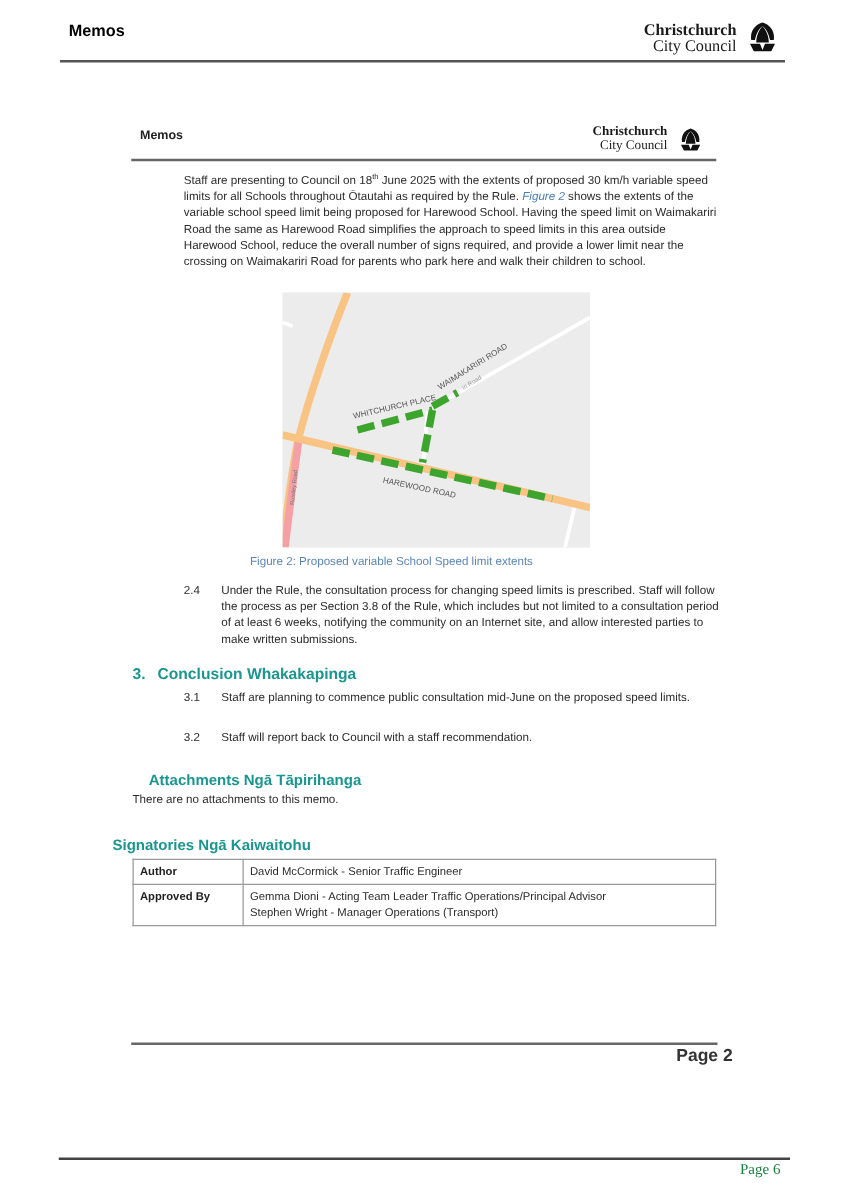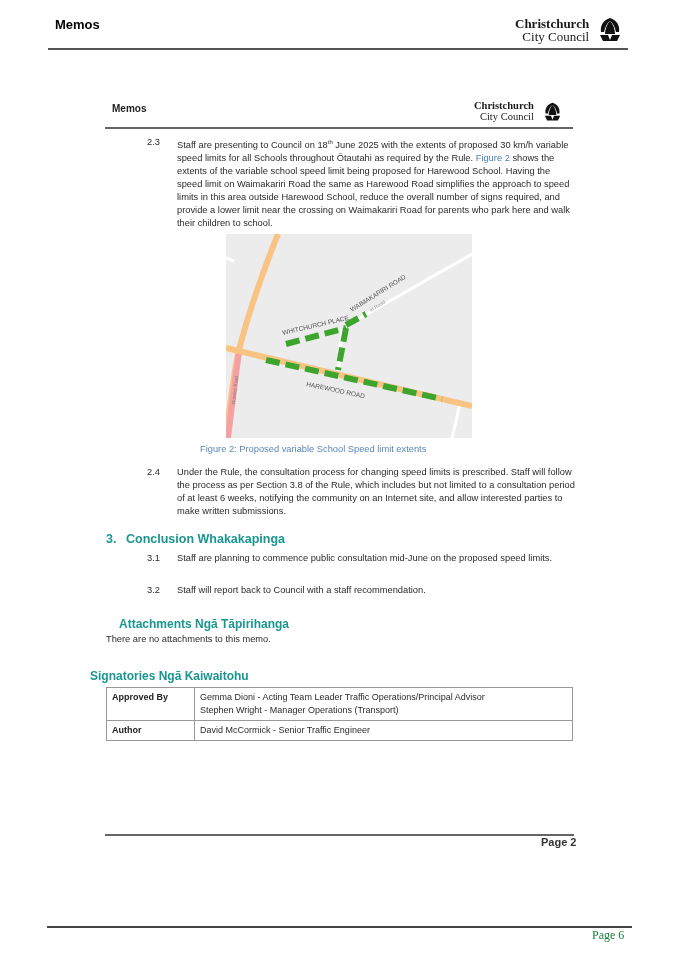--- a/index.html
+++ b/index.html
@@ -8,27 +8,27 @@
   .outer-title { left:55px; top:17px; font-size:13px; font-weight:bold; color:#000; }
   .logo { text-align:right; line-height:1; font-family:"Liberation Serif", serif; }
   .logo .l1 { font-weight:bold; font-size:13px; color:#1a1a1a; }
   .logo .l2 { font-size:13px; color:#1a1a1a; }
   .logo-wrap { display:flex; align-items:center; gap:9px; }
   .rule { height:2px; background:#555; }
   .inner-title { left:112px; top:103px; font-size:10px; font-weight:bold; color:#222; }
   .para { font-size:9.3px; line-height:13px; color:#2b2b2b; display:flex; }
   .para .num { width:30px; flex:none; }
   .para .txt { flex:1; }
-  .fig-link { color:#4a7fb8; }
+  .fig-link { color:#4a7fb8; font-style:italic; }
   .caption { font-size:9.3px; color:#5b86b8; text-align:left; }
   .h-teal { color:#1a9690; font-weight:bold; }
   table.sig { border-collapse:collapse; font-size:9px; color:#2b2b2b; }
   table.sig td { border:1px solid #999; padding:3px 5px; vertical-align:top; line-height:13px; }
   table.sig td.label { font-weight:bold; width:77px; color:#222; }
-  .pagenum { font-size:11px; font-weight:bold; color:#333; }
+  .pagenum { font-size:14px; font-weight:bold; color:#333; }
   .pagenum-outer { font-size:12px; color:#15803d;font-family:Liberation Serif, serif; }
 </style>
 </head>
 <body>
 
 <div class="abs outer-title">Memos</div>
 <div class="abs logo-wrap" style="left:515px; top:17px;">
   <div class="logo">
     <div class="l1">Christchurch</div>
     <div class="l2">City Council</div>
@@ -49,21 +49,20 @@
   </div>
   <svg width="19" height="20" viewBox="0 0 24 26">
     <path d="M12 1 C5 3 2 9 3 15 L6 15 C7 10 9 6 12 4 C15 6 17 10 18 15 L21 15 C22 9 19 3 12 1 Z" fill="#111"></path>
     <path d="M12 4 C9 7 7 12 7 17 L17 17 C17 12 15 7 12 4 Z" fill="#111"></path>
     <path d="M2 18 L10 18 L12 23 L14 18 L22 18 L19 24 L5 24 Z" fill="#111"></path>
   </svg>
 </div>
 <div class="abs rule" style="left:105px; top:127px; width:468px; height:1.5px; background:#666;"></div>
 
 <div class="abs para" style="left:147px; top:136px; width:428px;">
-  <span class="num">2.3</span>
   <span class="txt"><span>Staff are presenting to Council on 18</span><sup style="font-size:6px;">th</sup><span> June 2025 with the extents of proposed 30 km/h variable speed limits for all Schools throughout Ōtautahi as required by the Rule. </span><span class="fig-link">Figure 2</span><span> shows the extents of the variable school speed limit being proposed for Harewood School. Having the speed limit on Waimakariri Road the same as Harewood Road simplifies the approach to speed limits in this area outside Harewood School, reduce the overall number of signs required, and provide a lower limit near the crossing on Waimakariri Road for parents who park here and walk their children to school.</span></span>
 </div>
 
 <div class="abs" style="left:226px; top:234px; width:246px; height:204px; background:#ececec; overflow:hidden;">
   <svg width="246" height="204" viewBox="0 0 246 204">
     <rect width="246" height="204" fill="#ececec"></rect>
 
     <line x1="0" y1="24" x2="8" y2="27" stroke="#fff" stroke-width="3"></line>
     <line x1="120" y1="92" x2="246" y2="20" stroke="#fff" stroke-width="3"></line>
     <line x1="116" y1="95" x2="112" y2="142" stroke="#fff" stroke-width="3"></line>
@@ -108,29 +107,29 @@
   <span class="txt">Staff will report back to Council with a staff recommendation.</span>
 </div>
 
 <div class="abs h-teal" style="left:119px; top:617px; font-size:12px;">Attachments Ngā Tāpirihanga</div>
 <div class="abs" style="left:106px; top:634px; font-size:9.3px; color:#2b2b2b;">There are no attachments to this memo.</div>
 
 <div class="abs h-teal" style="left:90px; top:669px; font-size:12px;">Signatories Ngā Kaiwaitohu</div>
 <table class="abs sig" style="left:106px; top:687px; width:467px;">
   <tbody>
       <tr>
+    <td class="label">Author</td>
+    <td>David McCormick - Senior Traffic Engineer</td>
+  </tr>
+  <tr>
     <td class="label">Approved By</td>
     <td>
       <div>Gemma Dioni - Acting Team Leader Traffic Operations/Principal Advisor</div>
       <div>Stephen Wright - Manager Operations (Transport)</div>
     </td>
-  </tr>
-  <tr>
-    <td class="label">Author</td>
-    <td>David McCormick - Senior Traffic Engineer</td>
   </tr>
 </tbody>
   </table>
 
 <div class="abs rule" style="left:105px; top:834px; width:469px; height:1.5px; background:#666;"></div>
 <div class="abs pagenum" style="left:541px; top:836px;">Page 2</div>
 
 <div class="abs rule" style="left:47px; top:926px; width:585px; height:1.5px; background:#444;"></div>
 <div class="abs pagenum-outer" style="left:592px; top:928px;">Page 6</div>
 

